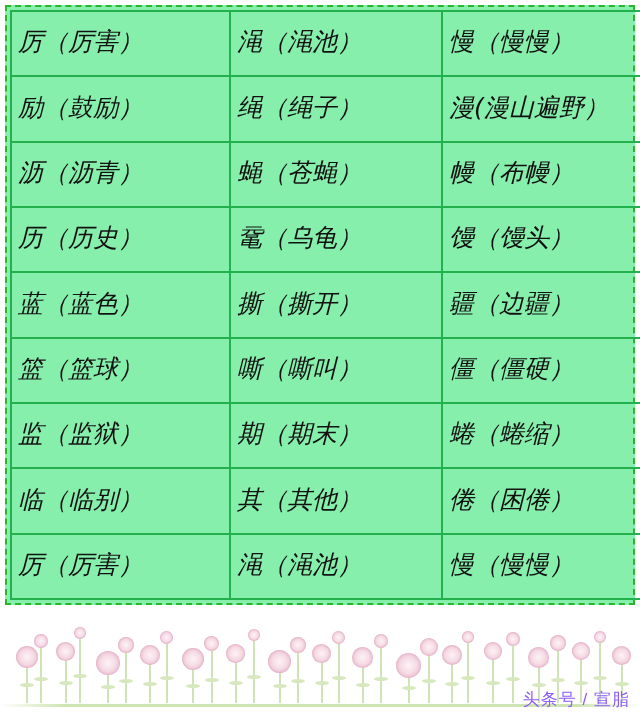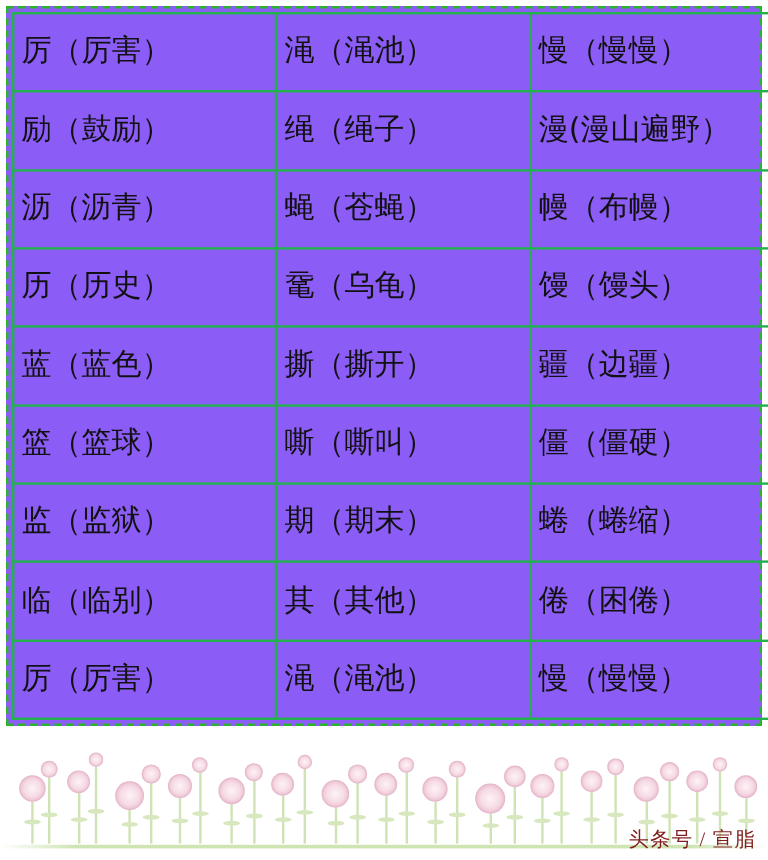--- a/index.html
+++ b/index.html
@@ -22,21 +22,22 @@
   }
   
   #frame {
     position: absolute;
     left: 5px;
     top: 5px;
     width: 630px;
     height: 600px;
     border: 2px dashed #2ab52a;
     box-sizing: border-box;
-    background: #8b5cf6;
+    background: #86efac;
+    font-style: italic;
   }
   #table {
     position: absolute;
     left: 3px;
     top: 3px;
     width: 620px;
     height: 590px;
     border-collapse: collapse;
     table-layout: fixed;
     box-sizing: border-box;
@@ -91,22 +92,22 @@
     bottom: 10px;
     width: 640px;
     height: 3px;
     background: linear-gradient(to right, rgba(210,231,186,0) 0%, rgba(200,226,170,0.9) 10%, rgba(200,226,170,0.9) 90%, rgba(210,231,186,0) 100%);
   }
   #watermark {
     position: absolute;
     right: 10px;
     bottom: 6px;
     font-size: 17px;
-    color: #7f1d1d;
-    font-family: Liberation Serif, serif;
+    color: #8b5cf6;
+    font-family: Liberation Sans, sans-serif;
     letter-spacing: 1px;
   }
 </style>
 </head>
 <body>
 
 <div id="page">
 
   <div id="frame">
     <table id="table">

